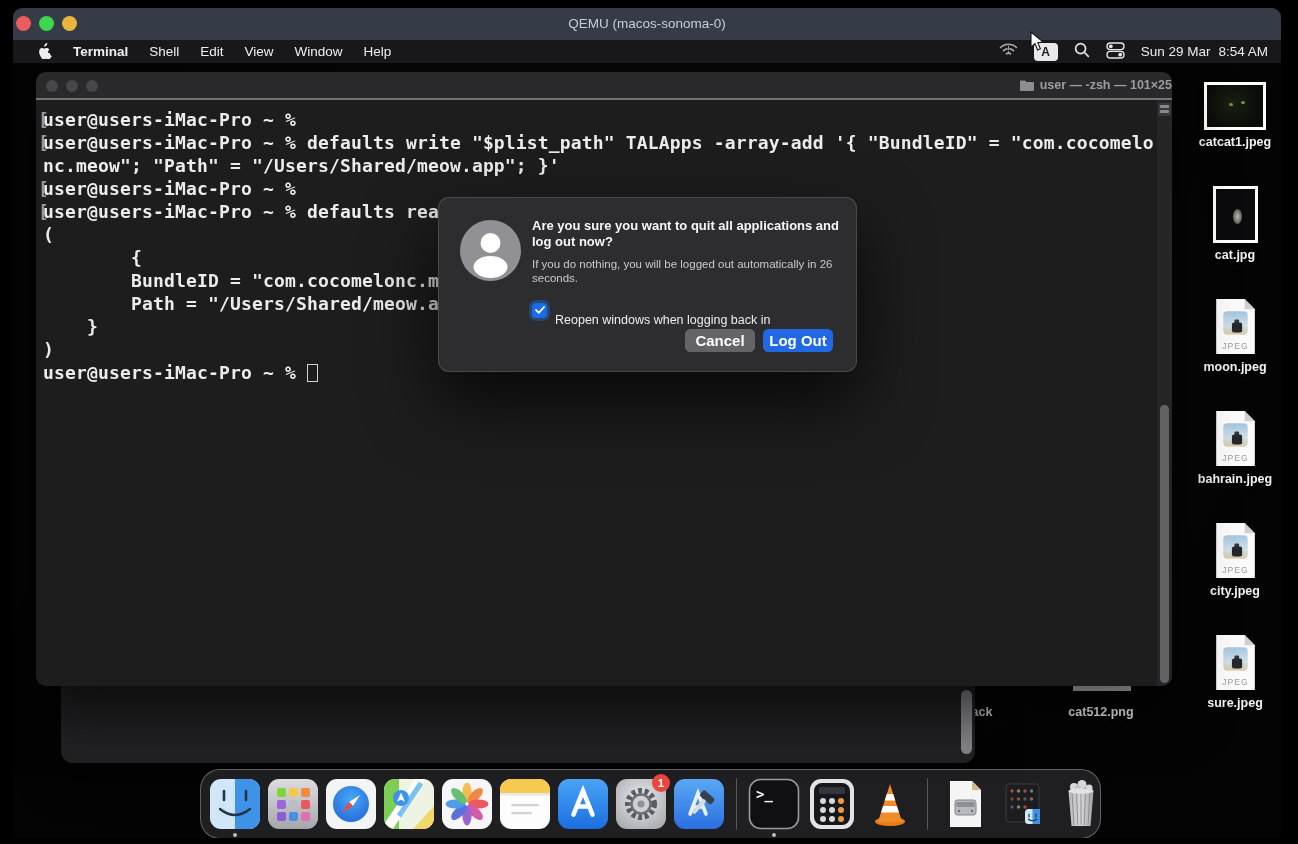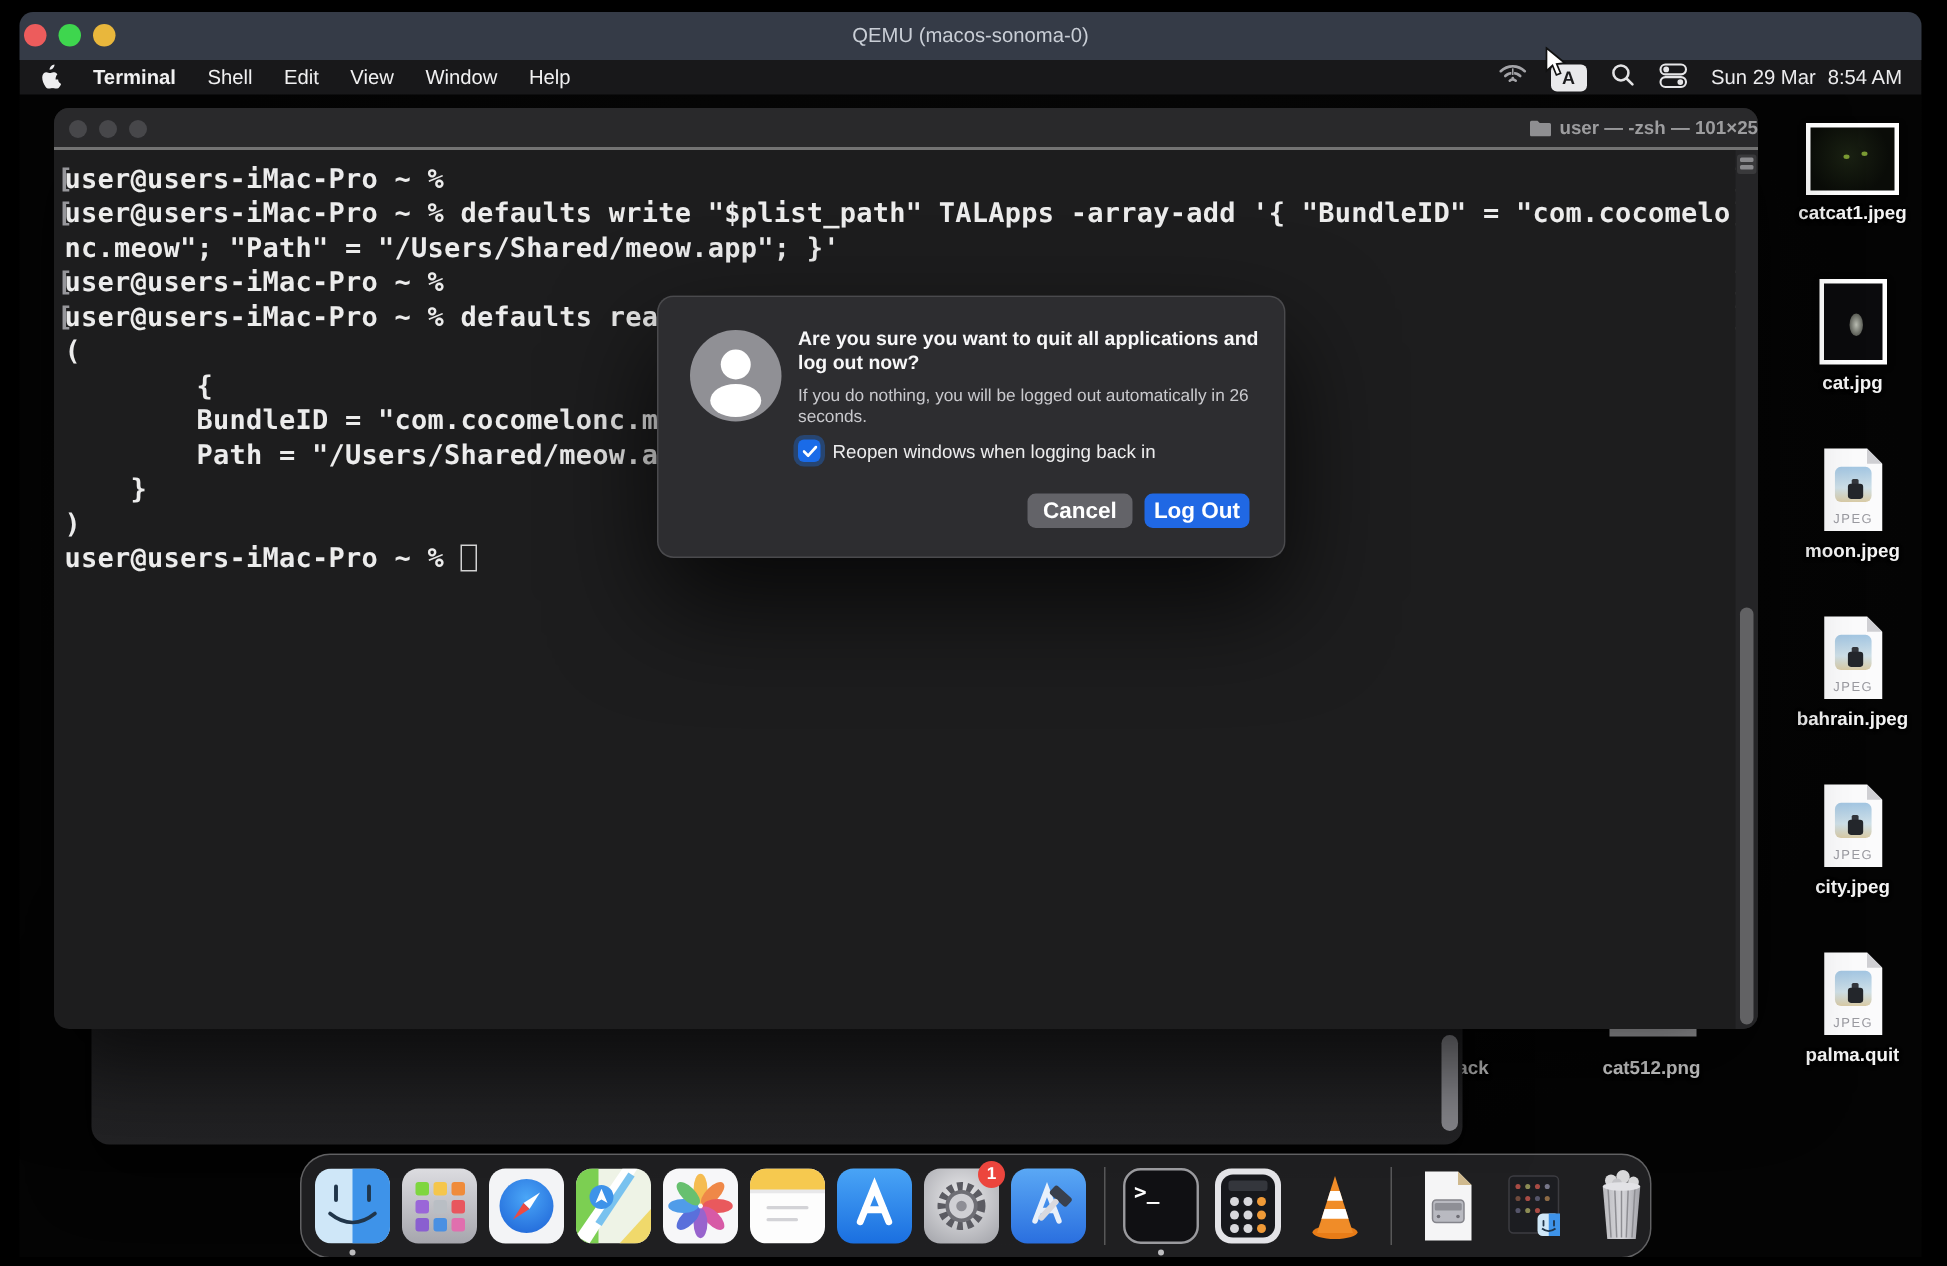--- a/index.html
+++ b/index.html
@@ -19,21 +19,21 @@
   .tl-yellow{ left:49px; background:#e9b73c; }
 
   
   .macos-screen { position:absolute; left:0; top:32px; width:1268px; height:798px;
                   background:radial-gradient(ellipse at 50% 40%, #0a0a0a 0%, #040404 70%);
                   overflow:hidden; }
 
   
   .menu-bar { position:absolute; left:0; top:0; width:100%; height:23px; background:#18181a;
               display:flex; align-items:center; color:#f0f0f1; font-size:13.5px; z-index:40; }
-  .menu-left { display:flex; align-items:center; gap:21px; padding-left:13px; }
+  .menu-left { display:flex; align-items:center; gap:21px; padding-left:24px; }
   .menu-app { font-weight:bold; }
   .menu-item { font-weight:normal; }
   .menu-right { margin-left:auto; display:flex; align-items:center; gap:16px; padding-right:13px; }
   .clock { display:flex; gap:8px; font-size:13.5px; color:#ececee; }
   .abox { width:24px; height:18px; background:#e9e9eb; border-radius:4px; color:#1c1c1e;
           font-size:12px; font-weight:bold; display:flex; align-items:center; justify-content:center; }
 
   
   .dfile { position:absolute; width:120px; display:flex; flex-direction:column; align-items:center; z-index:1;justify-content:space-between; }
   .dlabel { margin-top:5px; font-size:12.5px; font-weight:600; color:#f4f4f4;
@@ -85,21 +85,21 @@
             z-index:10; box-shadow:0 30px 70px rgba(0,0,0,.75); }
   .avatar { position:absolute; left:21px; top:22px; width:61px; height:61px; border-radius:50%;
             background:#909095; overflow:hidden; }
   .dlg-title { position:absolute; left:93px; top:20px; width:312px; font-size:13px; font-weight:bold;
                color:#f7f7f8; line-height:16px; }
   .dlg-body { position:absolute; left:93px; top:59px; width:308px; font-size:11.5px;
               color:#c9c9cd; line-height:14px; }
   .dlg-checkrow { position:absolute; left:93px; top:95px; display:flex; align-items:center; gap:8px; }
   .checkbox { width:15px; height:15px; border-radius:4px; background:#1a6be8;
               box-shadow:0 0 0 3px rgba(30,115,235,.35); display:flex; align-items:center; justify-content:center; }
-  .dlg-checklabel { font-size:12.5px; color:#ededee; }
+  .dlg-checklabel { font-size:12.5px; color:#ededee;margin-top:20px; }
   .btn { position:absolute; top:131px; height:23px; border-radius:5.5px; color:#fff;
          font-size:15px; font-weight:600; display:flex; align-items:center; justify-content:center; }
   .btn-cancel { left:246px; width:70px; background:#636368; }
   .btn-logout { left:324px; width:70px; background:#2068e4; }
 
   
   .dock { position:absolute; left:187px; top:729px; width:901px; height:70px;
           background:rgba(52,52,55,.58); border:1px solid rgba(255,255,255,.3);
           border-radius:20px; z-index:30; display:flex; align-items:center; padding:0 8px; gap:6px; }
   .dock-item { position:relative; width:52px; height:52px; flex:0 0 auto; }
@@ -231,21 +231,21 @@
     </div>
     <div class="dfile" style="left:1162px; top:594px;">
       <svg width="47" height="57" viewBox="0 0 46 56">
         <path d="M4 1 H32 L42 11 V55 H4 Z" fill="#fbfbfc"></path>
           <path d="M32 1 L42 11 H32 Z" fill="#cfcfd3"></path>
         <rect x="11" y="13" width="24" height="23" rx="4" fill="url(#sky0)"></rect>
         <rect x="22" y="21" width="4.5" height="4" rx="1" fill="#33363c"></rect>
           <rect x="19.5" y="24" width="10" height="10" rx="2" fill="#24272c"></rect>
         <text x="23" y="50" font-size="8.5" fill="#9a9aa0" text-anchor="middle" letter-spacing="1" font-family="Liberation Sans, sans-serif">JPEG</text>
       </svg>
-      <div class="dlabel">palma.quit</div>
+      <div class="dlabel">sure.jpeg</div>
     </div>
 
     <div class="cat512-sliver"></div>
     <div class="dfile" style="left:1048px; top:660px; width:80px;">
       <div class="dlabel">cat512.png</div>
     </div>
     <div class="dfile" style="left:944px; top:660px; width:50px;">
       <div class="dlabel">ack</div>
     </div>
 

